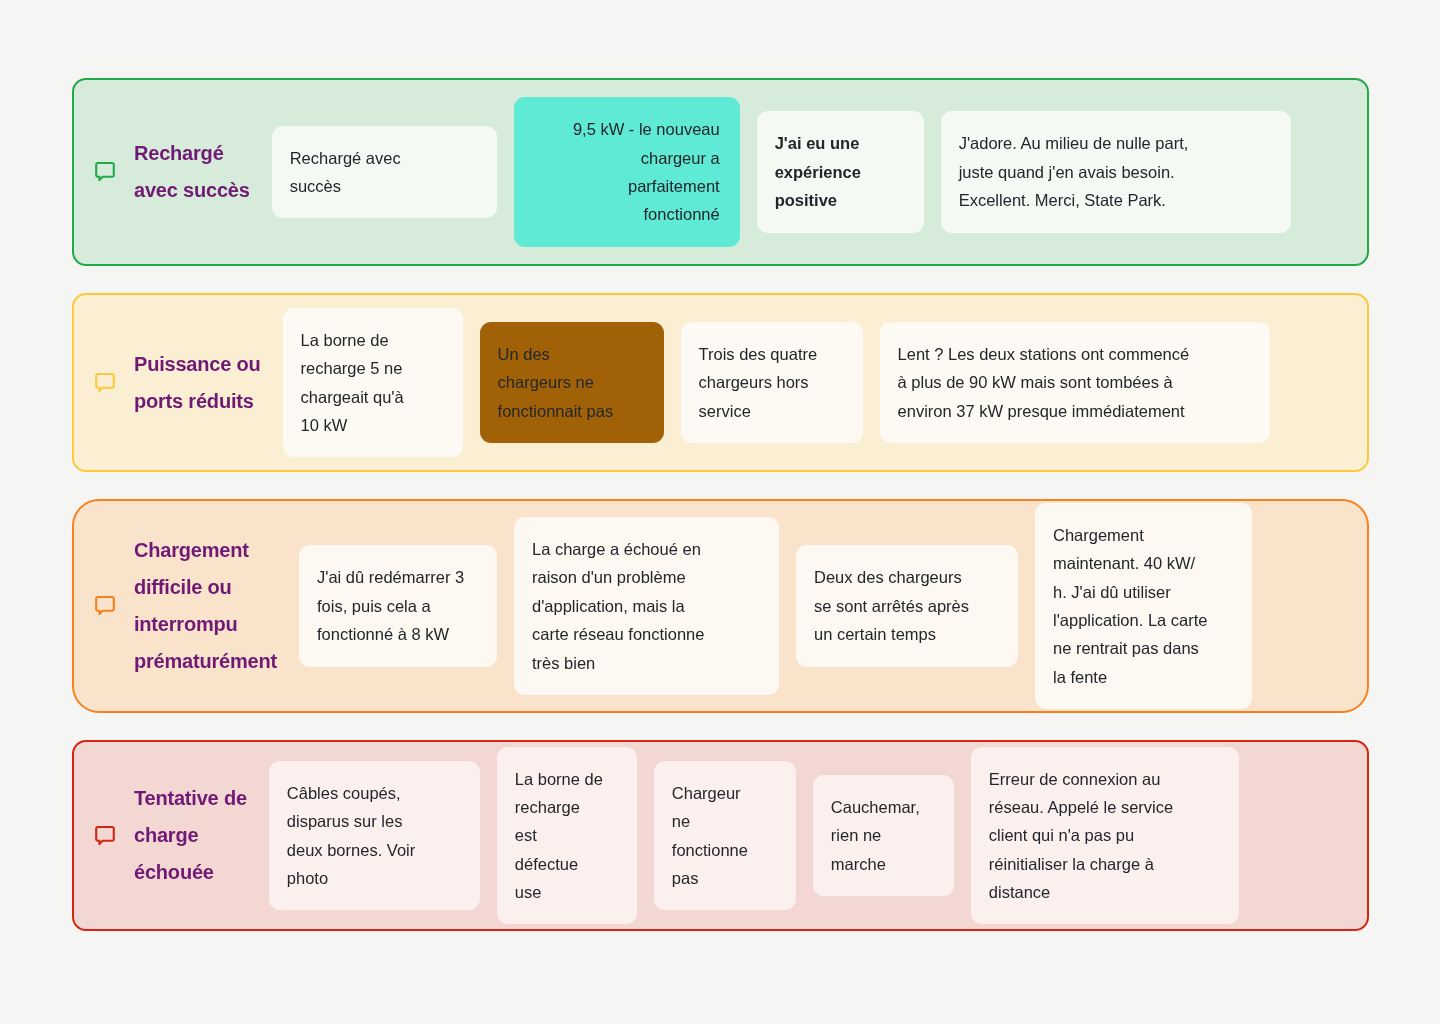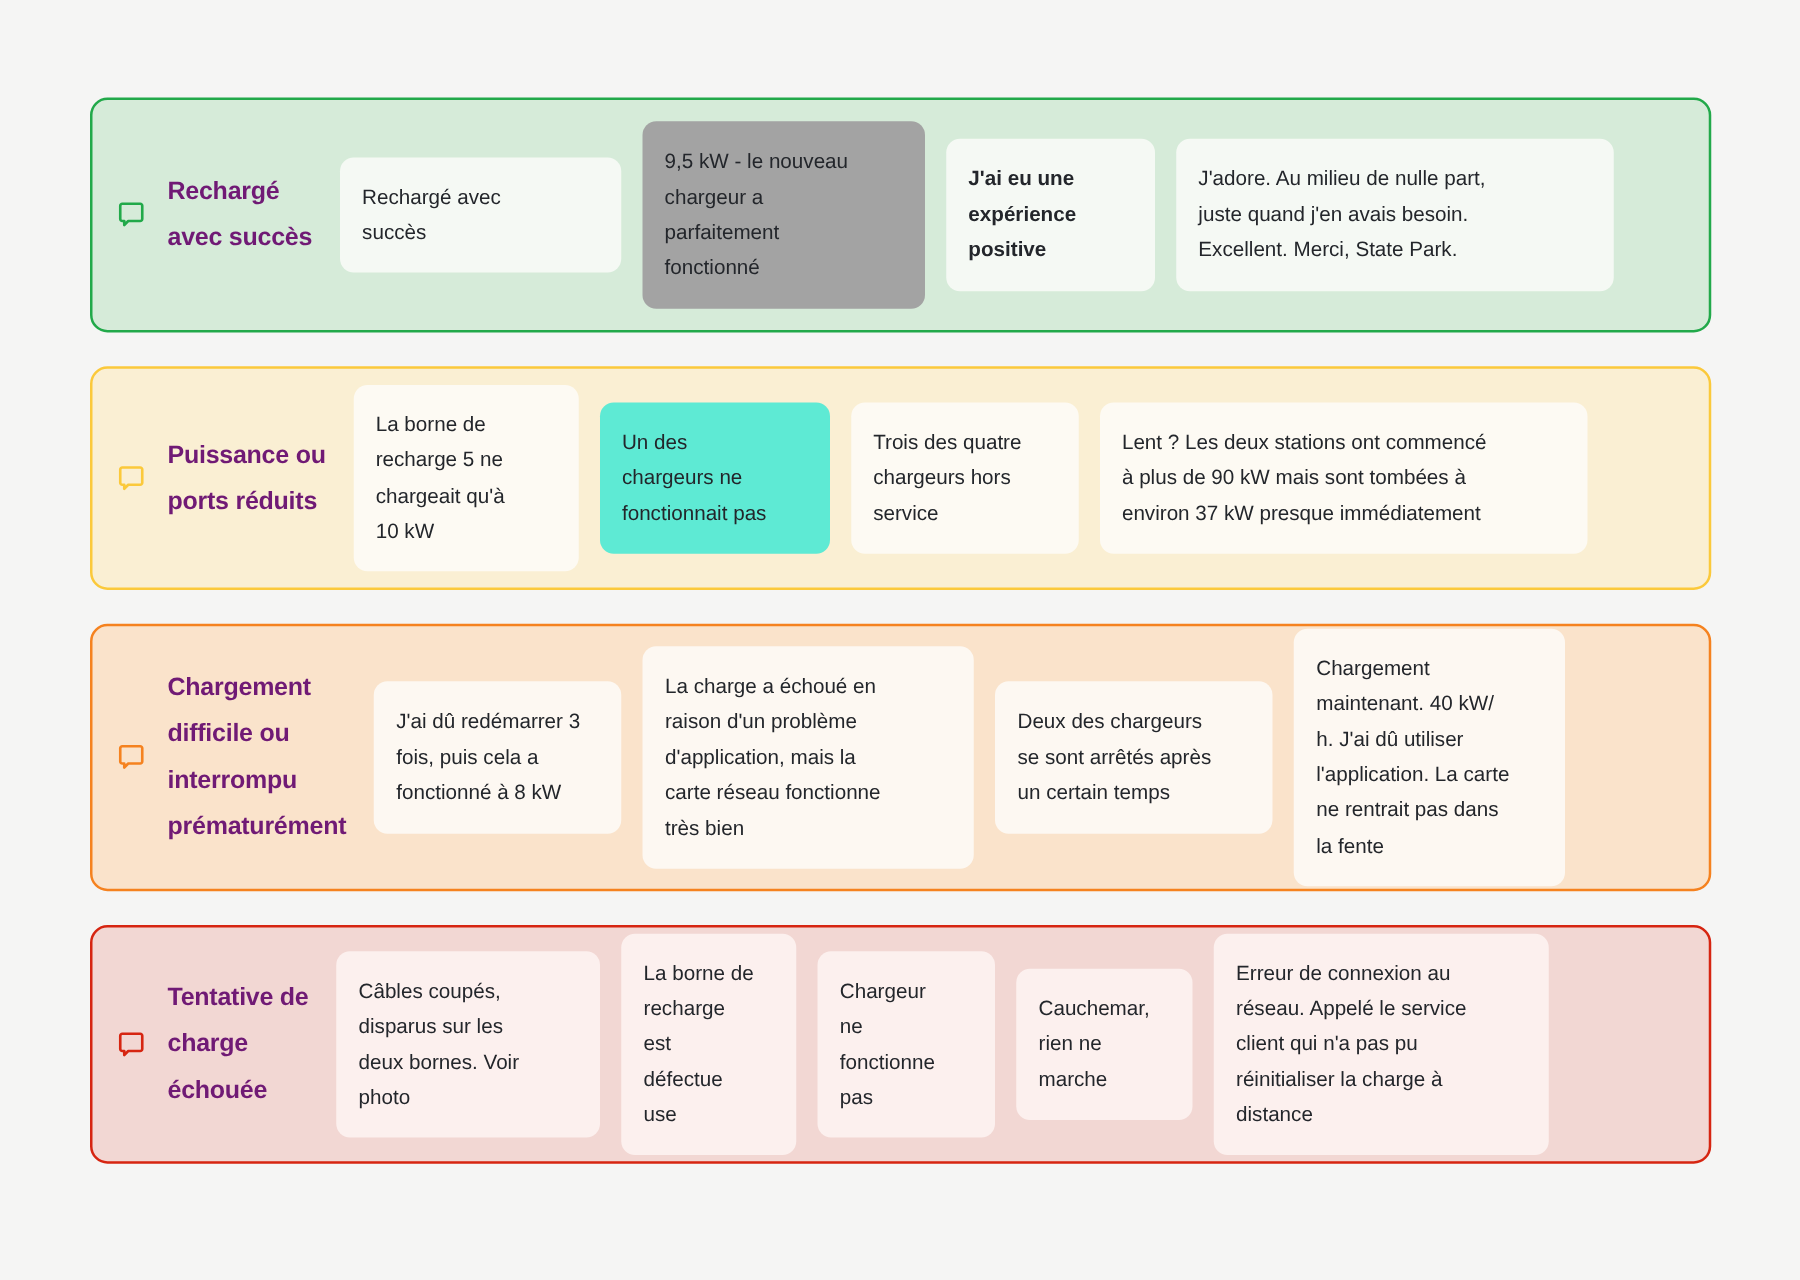--- a/index.html
+++ b/index.html
@@ -91,20 +91,21 @@
     background: #faefd3;
     height: 179px;
   }
   .row-2 .chip { background: #fdfaf3; }
 
   
   .row-3 {
     border-color: #f5821f;
     background: #fae3cb;
     height: 214px;
+    border-radius: 27px;
   }
   .row-3 .chip { background: #fdf8f2; }
 
   
   .row-4 {
     border-color: #d62511;
     background: #f2d7d3;
     height: 191px;
     margin-bottom: 0;
   }
@@ -120,21 +121,21 @@
       <span class="row-icon">
         <svg width="24" height="24" viewBox="0 0 24 24">
           <path d="M3.2 4.6 A1.6 1.6 0 0 1 4.8 3 H19.2 A1.6 1.6 0 0 1 20.8 4.6 V15.2 A1.6 1.6 0 0 1 19.2 16.8 H9.6 L6.4 20 V16.8 H4.8 A1.6 1.6 0 0 1 3.2 15.2 Z" fill="none" stroke="#22a94a" stroke-width="2.1" stroke-linejoin="round" stroke-linecap="round"></path>
         </svg>
       </span>
       <div class="row-label">Rechargé
 avec succès</div>
       <div class="chips">
         <div class="chip" style="width: 225px; background: rgb(245, 249, 244);">Rechargé avec
 succès</div>
-        <div class="chip" style="width: 226px; background: #a3a3a3;">9,5 kW - le nouveau
+        <div class="chip" style="width: 226px; background: #5eead4; text-align: right;">9,5 kW - le nouveau
 chargeur a
 parfaitement
 fonctionné</div>
         <div class="chip" style="width: 167px; background: rgb(245, 249, 244); font-weight: bold;">J'ai eu une
 expérience
 positive</div>
         <div class="chip" style="width: 350px; background: rgb(245, 249, 244);">J'adore. Au milieu de nulle part,
 juste quand j'en avais besoin.
 Excellent. Merci, State Park.</div>
       </div>
@@ -145,21 +146,21 @@
           <path d="M3.2 4.6 A1.6 1.6 0 0 1 4.8 3 H19.2 A1.6 1.6 0 0 1 20.8 4.6 V15.2 A1.6 1.6 0 0 1 19.2 16.8 H9.6 L6.4 20 V16.8 H4.8 A1.6 1.6 0 0 1 3.2 15.2 Z" fill="none" stroke="#fbc93b" stroke-width="2.1" stroke-linejoin="round" stroke-linecap="round"></path>
         </svg>
       </span>
       <div class="row-label">Puissance ou
 ports réduits</div>
       <div class="chips">
         <div class="chip" style="width: 180px; background: rgb(253, 250, 243);">La borne de
 recharge 5 ne
 chargeait qu'à
 10 kW</div>
-        <div class="chip" style="width: 184px; background: #5eead4;">Un des
+        <div class="chip" style="width: 184px; background: #a16207;">Un des
 chargeurs ne
 fonctionnait pas</div>
         <div class="chip" style="width: 182px; background: rgb(253, 250, 243);">Trois des quatre
 chargeurs hors
 service</div>
         <div class="chip" style="width: 390px; background: rgb(253, 250, 243);">Lent ? Les deux stations ont commencé
 à plus de 90 kW mais sont tombées à
 environ 37 kW presque immédiatement</div>
       </div>
     </div>

